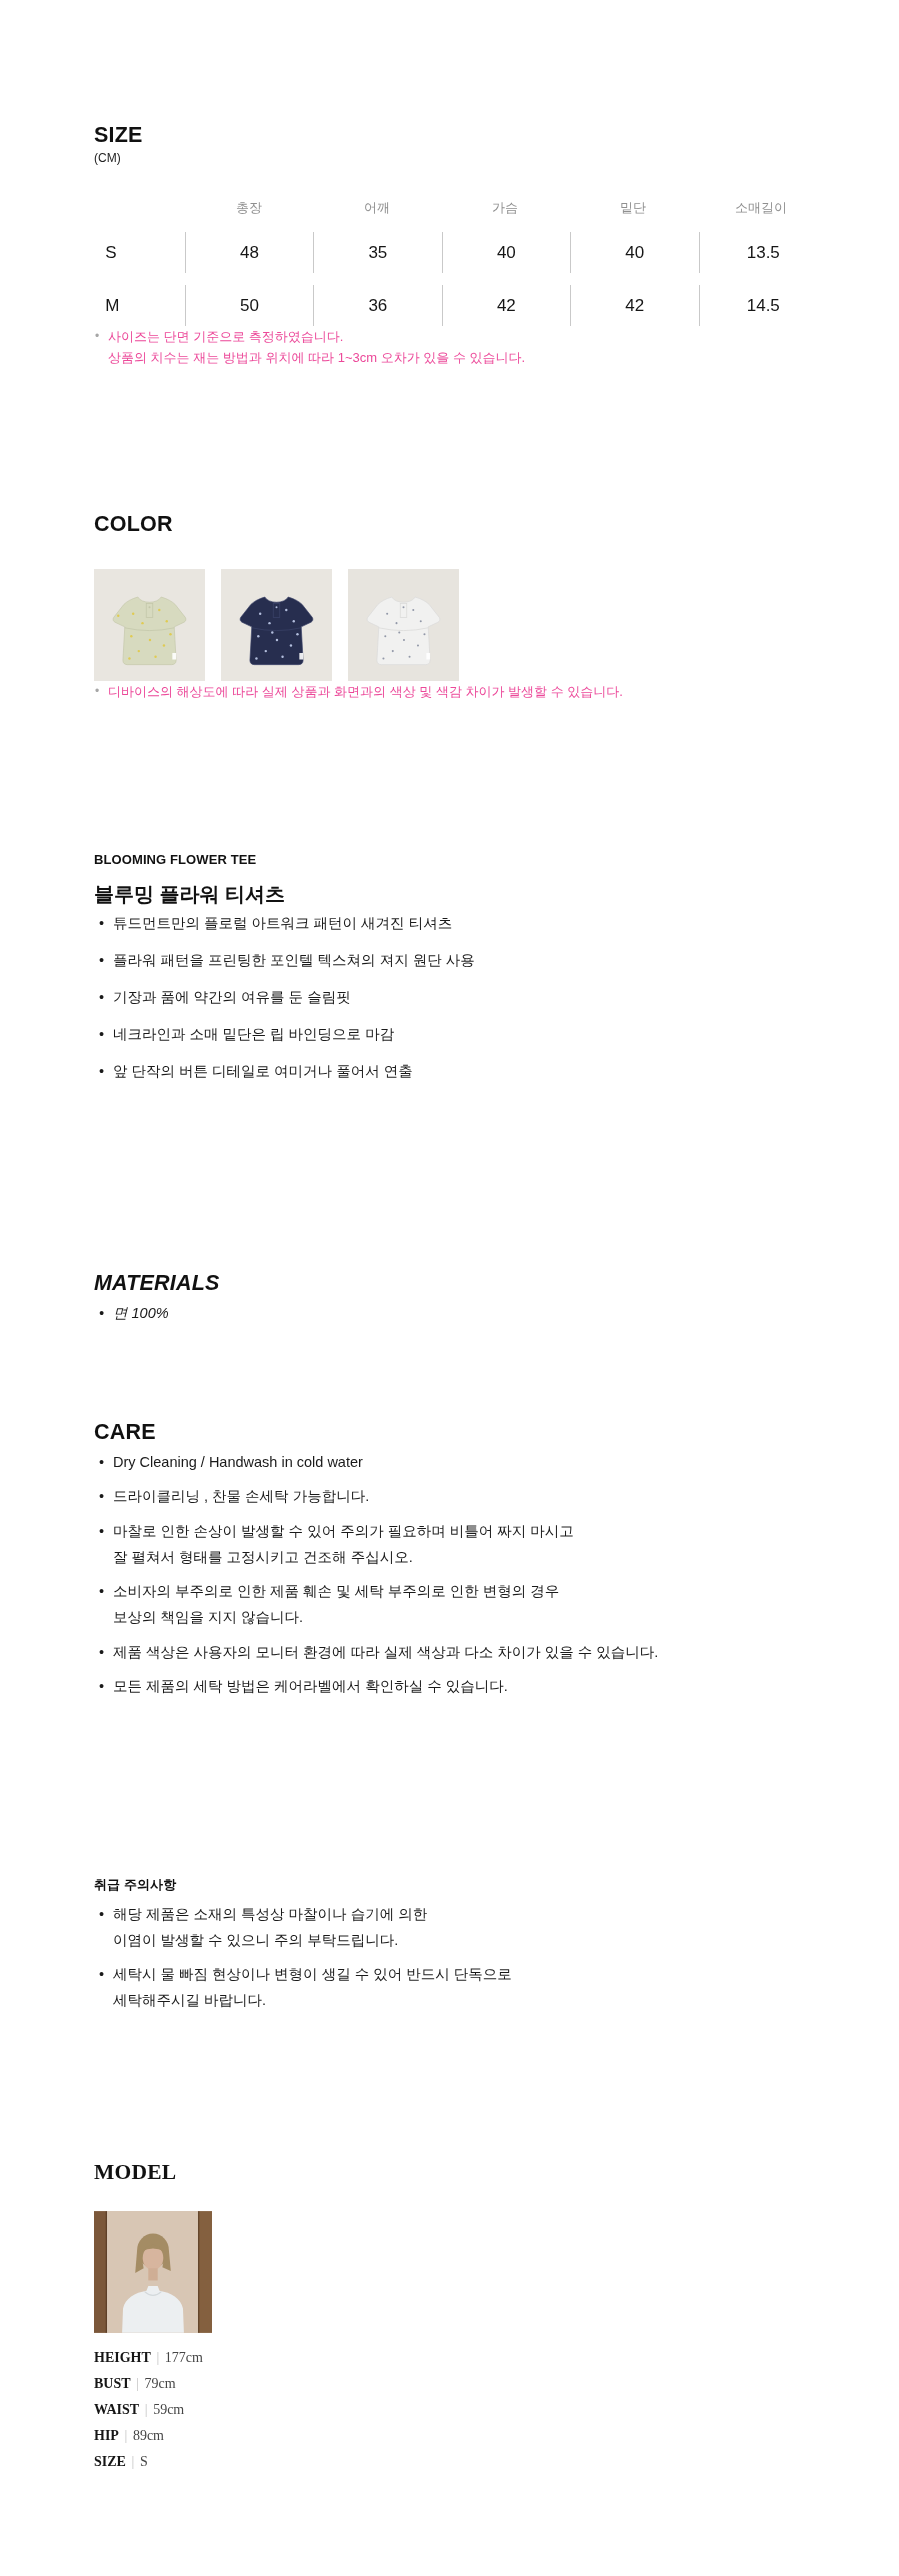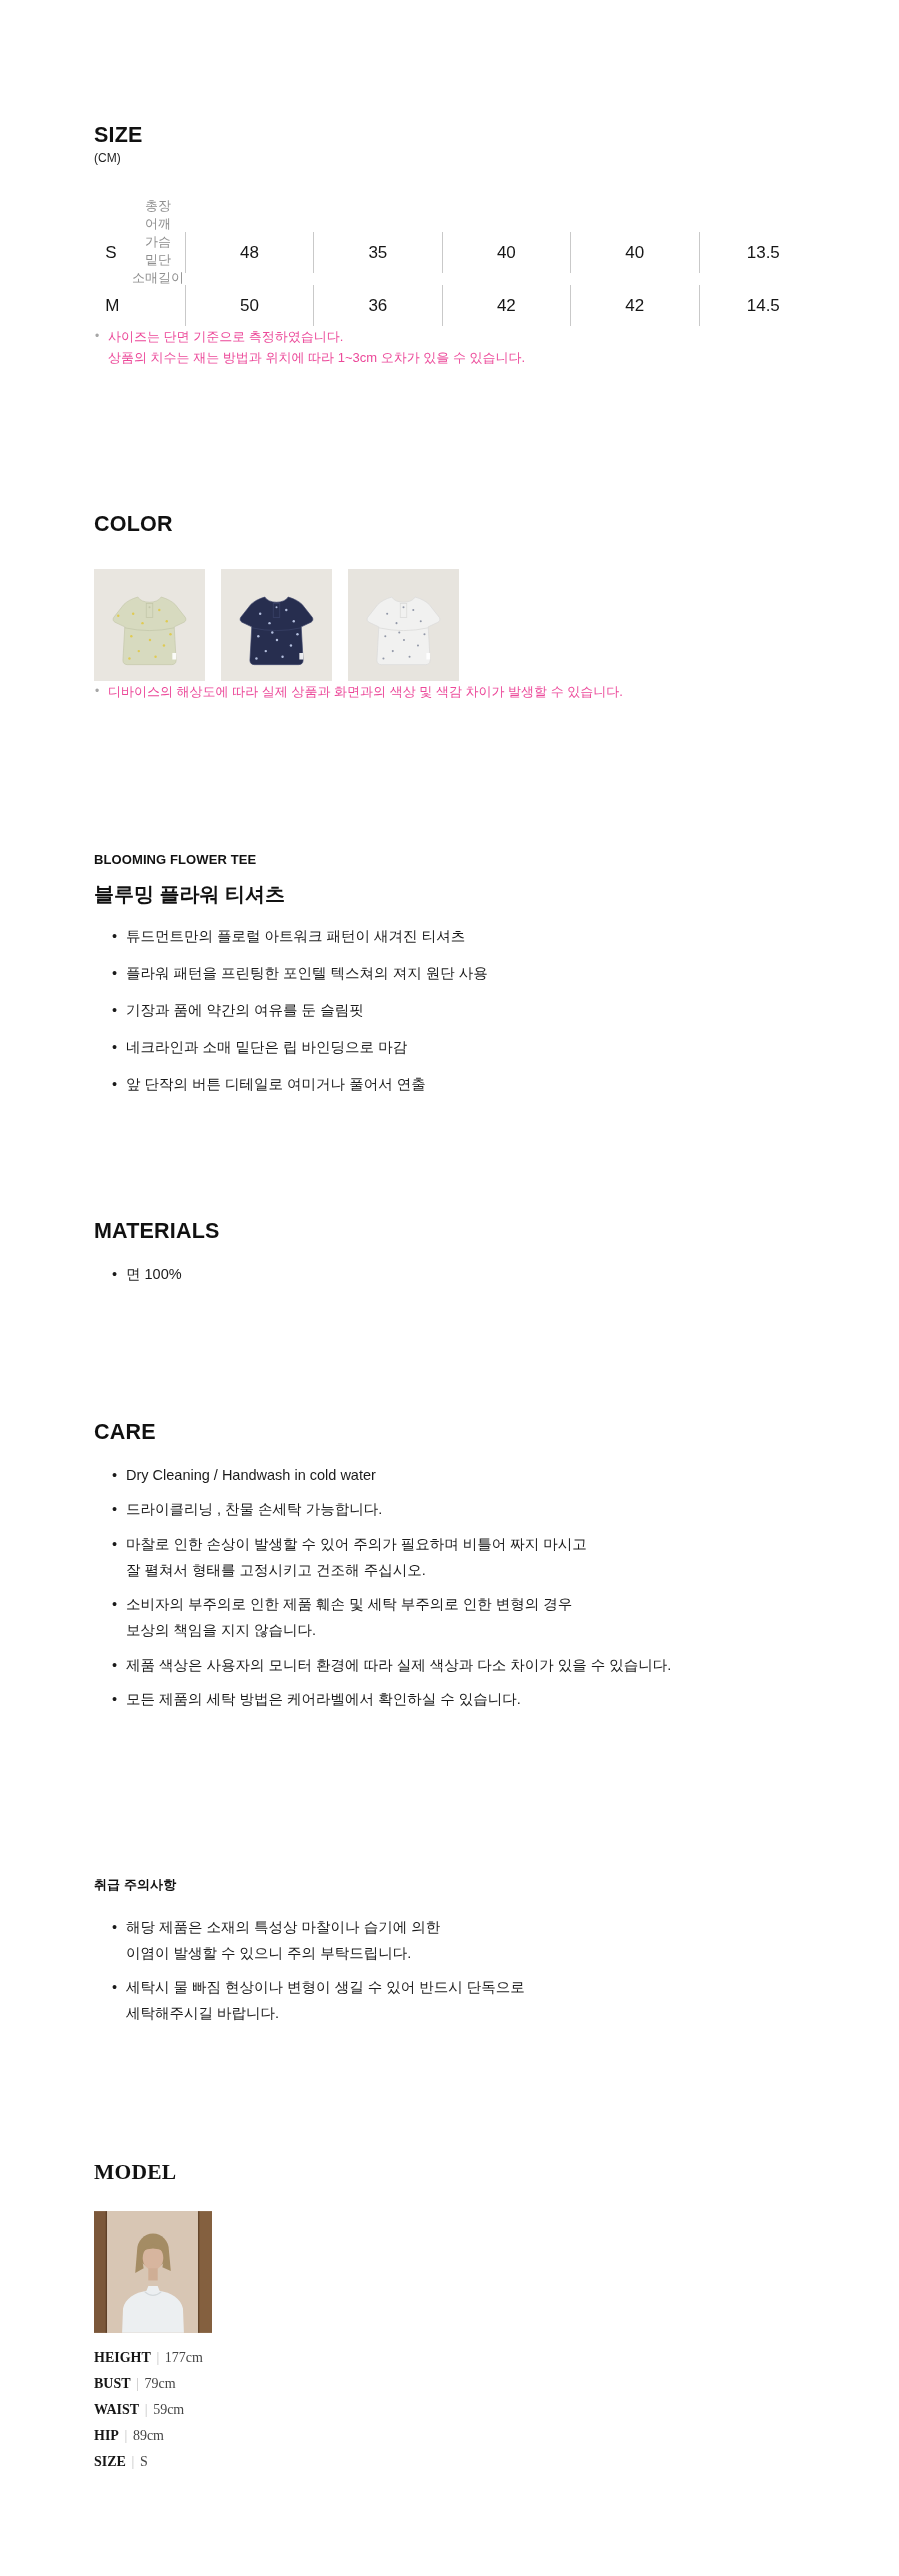--- a/index.html
+++ b/index.html
@@ -6,21 +6,21 @@
   body{font-family:"Liberation Sans","DejaVu Sans",sans-serif;color:#161616;}
   .page{position:relative;width:899px;height:2576px;background:#ffffff;overflow:hidden;}
   .sec{position:absolute;left:94px;}
 
   h2.sec-title{margin:0;font-size:21.5px;line-height:26px;font-weight:700;letter-spacing:0.2px;color:#111;}
   h3.sec-title-sm{margin:0;font-size:13px;line-height:24px;font-weight:700;letter-spacing:0.1px;color:#111;}
   .unit{font-size:12px;line-height:17px;color:#222;margin-top:1.9px;}
 
   
   .size-table{margin-top:30px;width:733px;}
-  .t-head{display:flex;height:22.5px;align-items:flex-start;flex-direction:column;}
+  .t-head{display:flex;height:22.5px;align-items:center;}
   .t-head .t-cell{color:#8f8f8f;font-size:13px;}
   .t-row{display:flex;height:41px;align-items:stretch;}
   .t-row.first{margin-top:13px;}
   .t-row + .t-row{margin-top:11.2px;}
   .t-cell{width:128px;text-align:center;}
   .t-cell.lab{width:91px;text-align:left;padding-left:11.2px;box-sizing:border-box;}
   .t-row .t-cell{line-height:41px;font-size:17px;color:#161616;}
   .t-row .t-cell.val{border-left:0.9px solid #c9c9c9;}
 
   
@@ -29,21 +29,21 @@
   ul.notes li::before{content:"\2022";position:absolute;left:0.9px;top:0;font-size:12px;color:#a6a6a6;}
   .size-note{margin-top:26px;}
 
   
   .swatch-row{display:flex;margin-top:32px;gap:16px;}
   .swatch{width:111px;height:112px;display:block;}
   .color-note{margin-top:36px;text-align:center;}
 
   
   .subtitle{margin-top:11.2px;font-size:20px;line-height:22.5px;font-weight:700;color:#111;}
-  ul.bullets{list-style:none;margin:17px;padding:0;}
+  ul.bullets{list-style:none;margin:4px;padding:0;}
   ul.bullets li{position:relative;padding-left:15px;font-size:14.5px;line-height:26px;color:#1a1a1a;white-space:pre-line;}
   ul.bullets li::before{content:"\2022";position:absolute;left:0.9px;top:0;color:#1a1a1a;}
   .product-bullets{margin-top:47px;}
   .product-bullets li{margin-bottom:11.2px;}
   .materials-bullets{margin-top:36px;}
   .care-bullets{margin-top:19.7px;}
   .care-bullets li{line-height:27px;margin-bottom:8.4px;}
   .handling-bullets{margin-top:26px;}
   .handling-bullets li{line-height:30px;margin-bottom:7.5px;}
 
@@ -182,21 +182,21 @@
     <div class="subtitle">블루밍 플라워 티셔츠</div>
     <ul class="bullets product-bullets">
       <li>튜드먼트만의 플로럴 아트워크 패턴이 새겨진 티셔츠</li>
       <li>플라워 패턴을 프린팅한 포인텔 텍스쳐의 져지 원단 사용</li>
       <li>기장과 품에 약간의 여유를 둔 슬림핏</li>
       <li>네크라인과 소매 밑단은 립 바인딩으로 마감</li>
       <li>앞 단작의 버튼 디테일로 여미거나 풀어서 연출</li>
     </ul>
   </div>
 
-  <div class="sec" style="top:1218px;">
+  <div class="sec" style="top:1270px;font-style:italic;">
     <h2 class="sec-title">MATERIALS</h2>
     <ul class="bullets materials-bullets">
       <li>면 100%</li>
     </ul>
   </div>
 
   <div class="sec" style="top:1419px;">
     <h2 class="sec-title">CARE</h2>
     <ul class="bullets care-bullets">
       <li>Dry Cleaning / Handwash in cold water</li>

